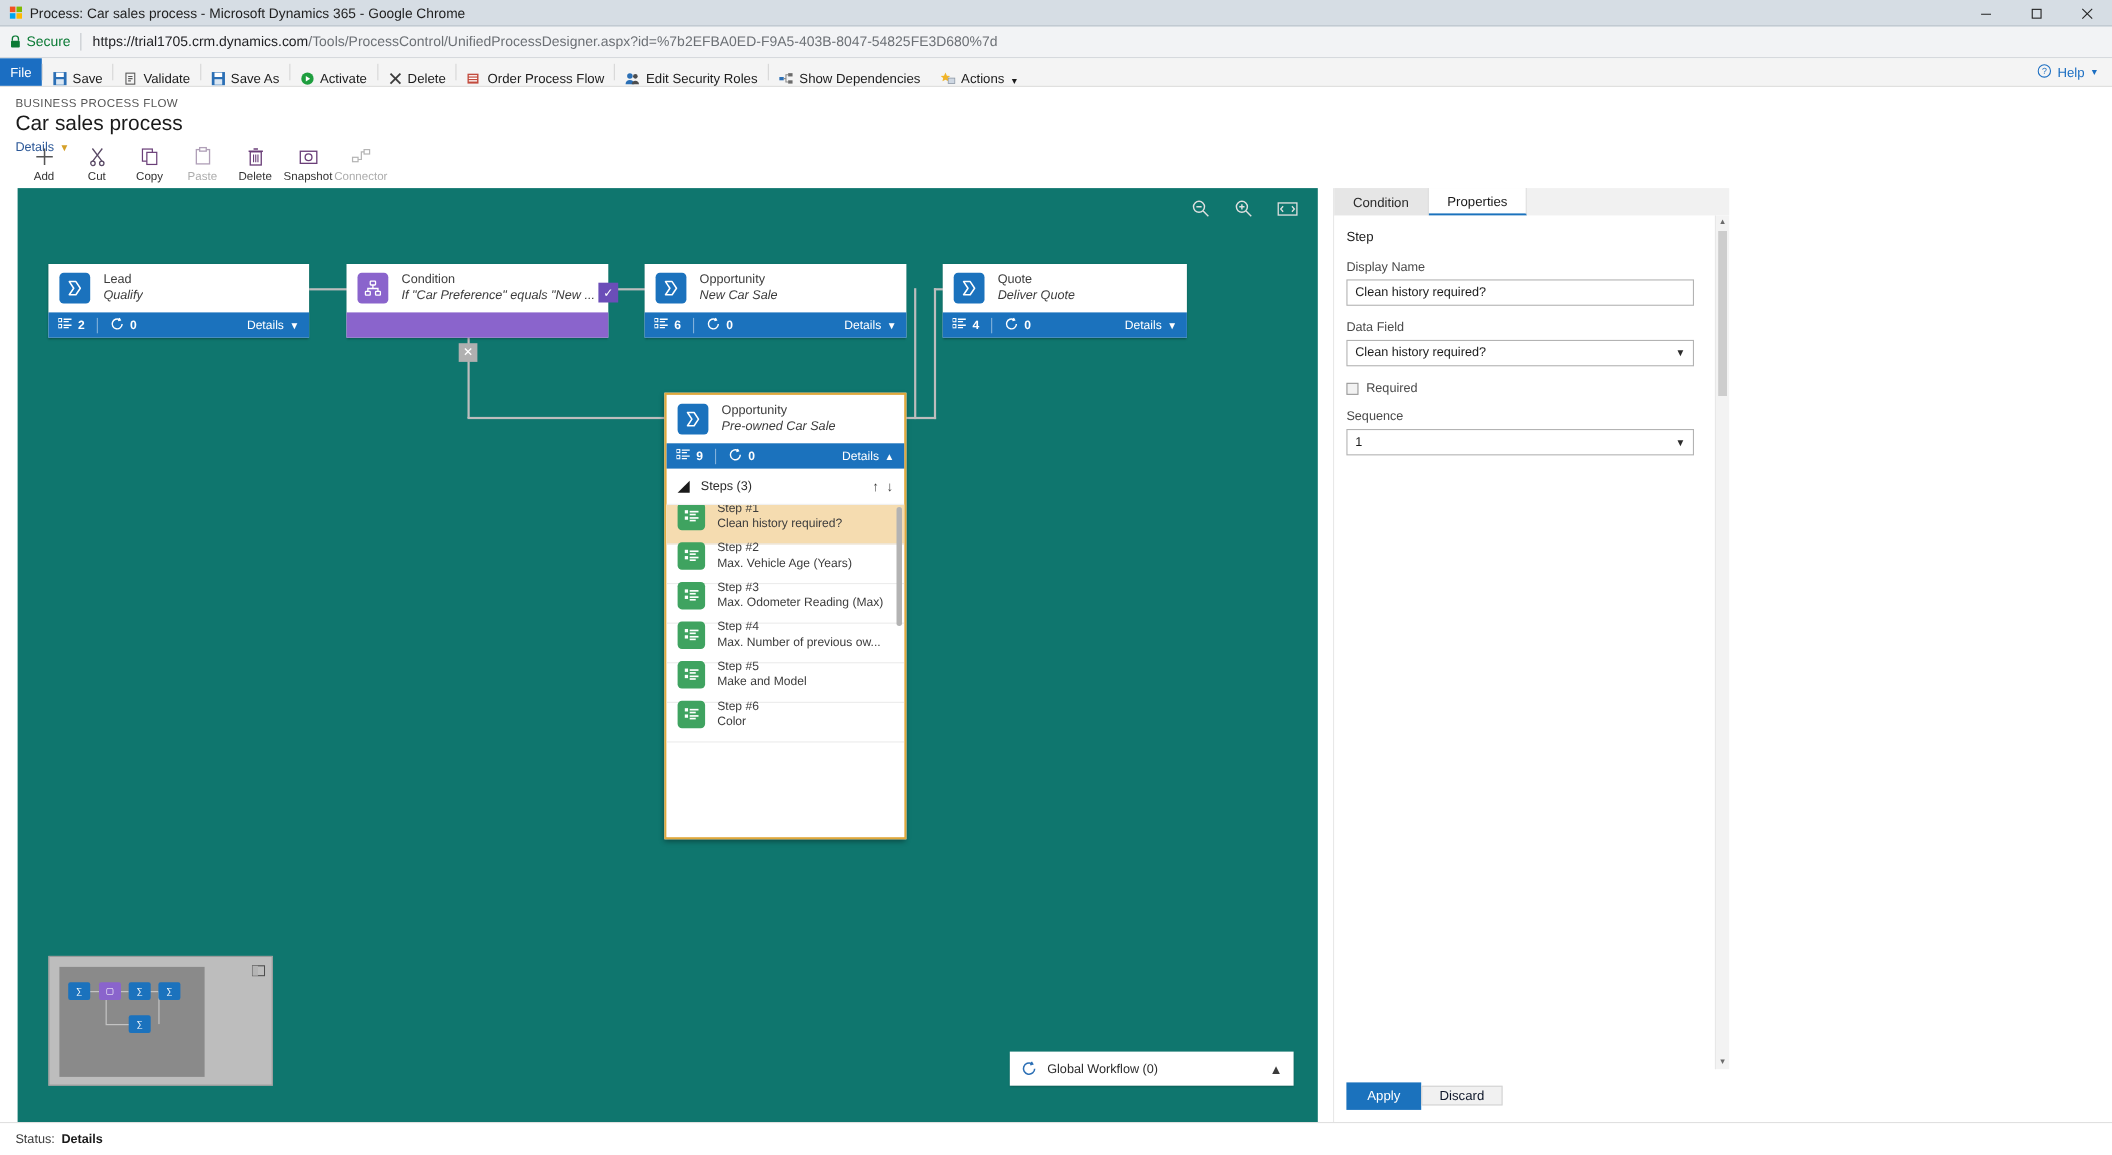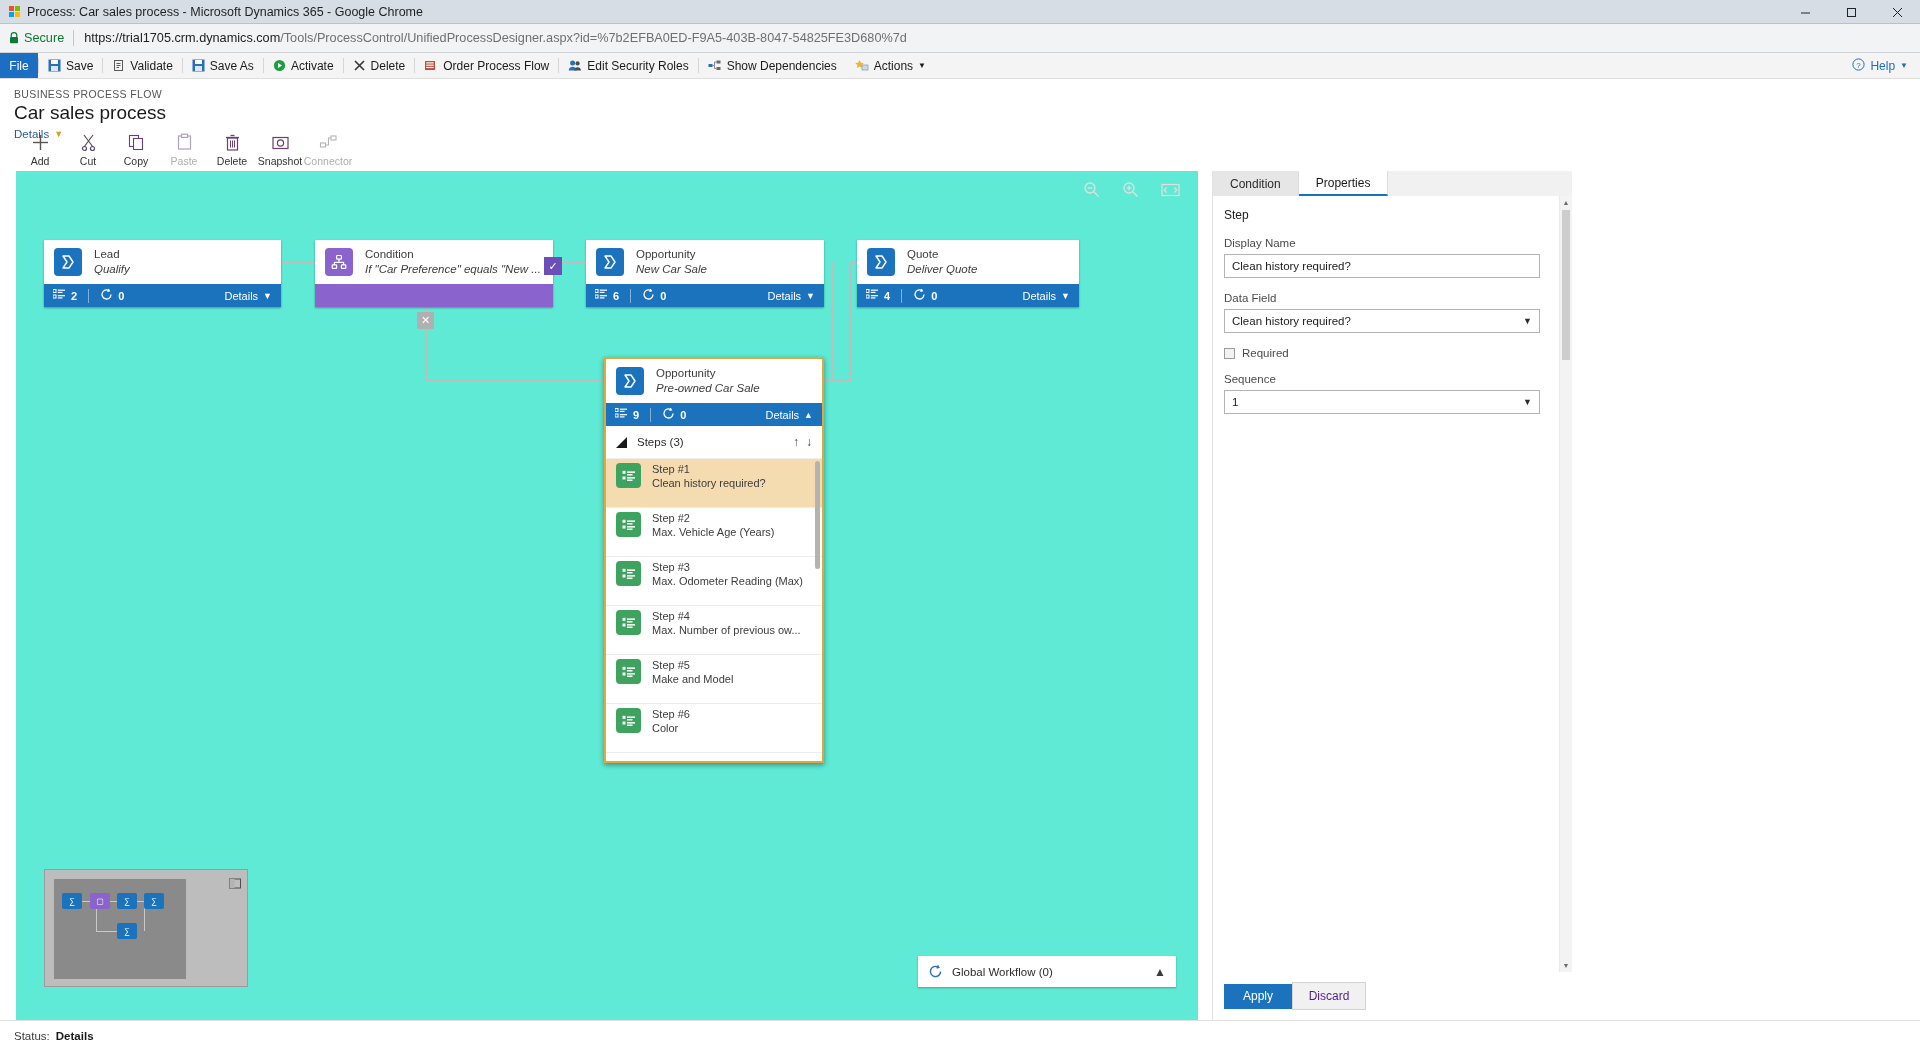--- a/index.html
+++ b/index.html
@@ -56,21 +56,21 @@
     height: 26px; background: #f4f4f4; border-bottom: 1px solid #dededd;
     display: flex; align-items: stretch; font-size: 12px; color: #1b1b1b;
   }
   .file-btn {
     background: #1b6ec2; color: #fff; width: 38px;
     display: flex; align-items: center; justify-content: center;
     font-size: 12px;
   }
   .cmd-sep { width: 1px; background: #d6d6d6; margin: 5px 0; }
   .cmd-item {
-    display: flex; align-items: center; gap: 5px; padding: 0 9px;
+    display: flex; align-items: flex-end; gap: 5px; padding: 0 9px;
     white-space: nowrap; color: #1b1b1b;
   }
   .cmd-item .glyph { display: flex; align-items: center; }
   .cmd-spacer { flex: 1; }
   .help-item { color: #1b6ec2; display:flex; align-items:center; gap:5px; padding-right: 12px; }
 
   
   .page-header { padding: 9px 0 0 14px; height: 49px; }
   .eyebrow { font-size: 10.5px; letter-spacing: .35px; color: #555; text-transform: uppercase; }
   .proc-title { font-size: 19px; color: #1a1a1a; line-height: 23px; margin-top: 1px; font-weight: 400; }
@@ -90,21 +90,21 @@
 
   
   .main-area {
     position: absolute; left: 0; top: 168px; right: 0; bottom: 30px;
     display: flex;
   }
 
   
   .canvas-wrap {
     position: relative; width: 1182px; margin: 3px 0 0 16px;
-    background: #5eead4; overflow: hidden;
+    background: #0f766e; overflow: hidden;
   }
   .canvas-toolbar {
     position: absolute; right: 18px; top: 10px; display: flex; gap: 22px; align-items: center;
   }
   .canvas-toolbar .cbtn { color: #e4e4e4; display: flex; }
 
   
   .node {
     position: absolute; background: #ffffff;
     box-shadow: 0 1px 2px rgba(0,0,0,.35);
@@ -155,21 +155,21 @@
     font-size: 11.5px; color: #2b2b2b; border-bottom: 1px solid #eee;
   }
   .steps-tri {
     width: 0; height: 0; border-left: 11px solid #1a1a1a;
     border-bottom: 11px solid transparent; margin-right: 10px;
     transform: rotate(180deg);
   }
   .steps-sort { margin-left: auto; display: flex; gap: 7px; color: #3b3b3b; font-size: 12px; }
   .steps-list { height: 302px; overflow: hidden; position: relative; background: #fff; }
   .step-row {
-    display: flex; align-items: center; height: 49px; padding: 0 10px 15px 10px;
+    display: flex; align-items: center; height: 36px; padding: 0 10px 15px 10px;
     border-bottom: 1px solid #ececec;
   }
   .step-row.active { background: #f5dcb0; }
   .step-ico {
     width: 25px; height: 25px; border-radius: 4px; background: #3fa360;
     display: flex; align-items: center; justify-content: center; flex: none;
   }
   .step-txt { margin-left: 11px; min-width: 0; }
   .step-num { font-size: 11px; color: #3c3c3c; line-height: 14px; }
   .step-nm { font-size: 11px; color: #3c3c3c; line-height: 14px; white-space: nowrap; overflow: hidden; text-overflow: ellipsis; max-width: 158px; }
@@ -235,21 +235,21 @@
   .psb-arrow { height: 13px; display: flex; align-items: center; justify-content: center; font-size: 7px; color: #6b6b6b; }
   .psb-thumb { position: absolute; left: 2px; right: 2px; top: 14px; height: 150px; background: #cdcdcd; }
   .panel-footer {
     height: 48px; background: #fff; display: flex; align-items: center; padding-left: 11px;
   }
   .btn-primary {
     background: #1b72bd; color: #fff; width: 68px; height: 25px;
     display: flex; align-items: center; justify-content: center; font-size: 12px;
   }
   .btn-secondary {
-    background: #f1f1f1; color: #4c1d95; width: 74px; height: 28px; border: 1px solid #d3d3d3;
+    background: #f1f1f1; color: #0f172a; width: 74px; height: 18px; border: 1px solid #d3d3d3;
     display: flex; align-items: center; justify-content: center; font-size: 12px;
   }
 
   
   .statusbar {
     position: absolute; left: 0; right: 0; bottom: 0; height: 30px;
     border-top: 1px solid #e0e0e0; background: #fff;
     display: flex; align-items: center; padding-left: 14px; font-size: 11.5px; color: #3c3c3c;
   }
   .status-val { font-weight: bold; color: #1a1a1a; margin-left: 6px; }

